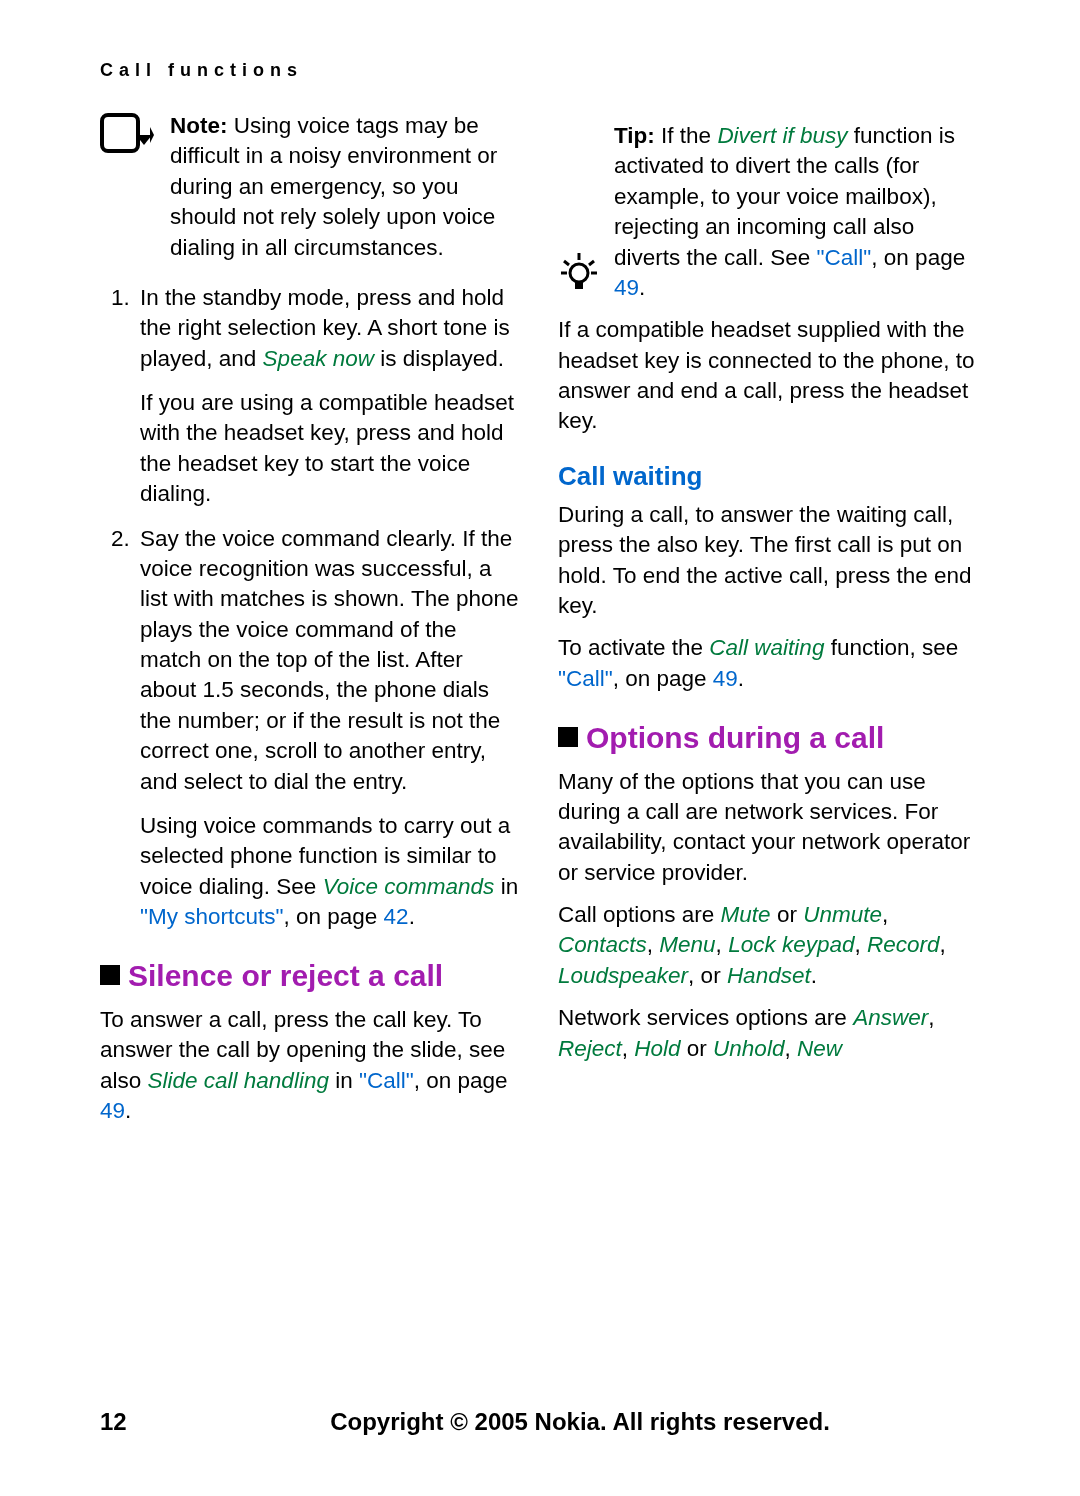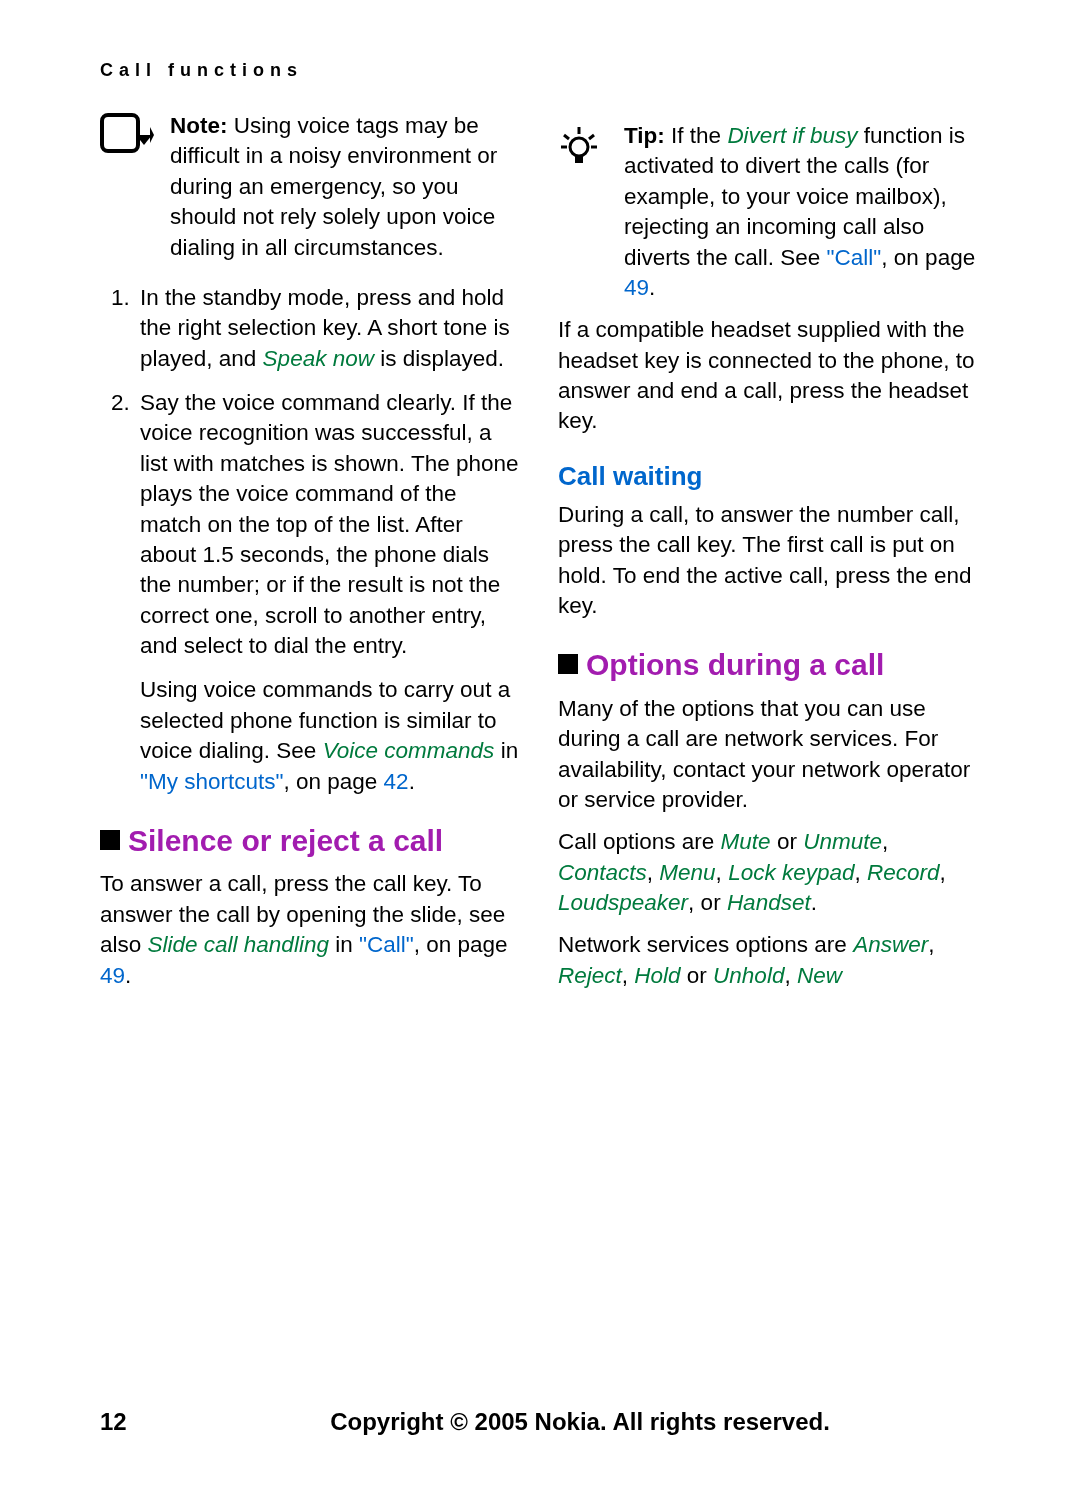--- a/index.html
+++ b/index.html
@@ -74,22 +74,23 @@
   }
   h2.subsection {
     color: #0066cc;
     font-size: 26px;
     margin: 22px 0 6px 0;
     font-weight: bold;
   }
   p { margin: 0 0 12px 0; }
   .tip-row {
     display: flex;
-    gap: 24px;
+    gap: 14px;
     margin: 10px 0 12px 0;
+    align-items: flex-end;
   }
   .tip-icon {
     flex-shrink: 0;
     width: 42px;
     margin-top: 2px;
   }
   .tip-text { flex: 1; }
   .footer {
     position: absolute;
     bottom: 60px;
@@ -121,20 +122,21 @@
           </svg>
         </div>
         <div class="note-text">
           <span class="bold">Note:</span><span> Using voice tags may be difficult in a noisy environment or during an emergency, so you should not rely solely upon voice dialing in all circumstances.</span>
         </div>
       </div>
 
       <ol>
         <li>
           <span>In the standby mode, press and hold the right selection key. A short tone is played, and </span><span class="green">Speak now</span><span> is displayed.</span>
+          <div class="li-sub">If you are using a compatible headset with the headset key, press and hold the headset key to start the voice dialing.</div>
         </li>
         <li>
           <span>Say the voice command clearly. If the voice recognition was successful, a list with matches is shown. The phone plays the voice command of the match on the top of the list. After about 1.5 seconds, the phone dials the number; or if the result is not the correct one, scroll to another entry, and select to dial the entry.</span>
           <div class="li-sub">
             <span>Using voice commands to carry out a selected phone function is similar to voice dialing. See </span><span class="green">Voice commands</span><span> in </span><span class="blue-link">"My shortcuts"</span><span>, on page </span><span class="blue-link">42</span><span>.</span>
           </div>
         </li>
       </ol>
 
       <h1 class="section"><span class="blk"></span><span>Silence or reject a call</span></h1>
@@ -158,21 +160,24 @@
           </svg>
         </div>
         <div class="tip-text">
           <span class="bold">Tip:</span><span> If the </span><span class="green">Divert if busy</span><span> function is activated to divert the calls (for example, to your voice mailbox), rejecting an incoming call also diverts the call. See </span><span class="blue-link">"Call"</span><span>, on page </span><span class="blue-link">49</span><span>.</span>
         </div>
       </div>
 
       <p>If a compatible headset supplied with the headset key is connected to the phone, to answer and end a call, press the headset key.</p>
 
       <h2 class="subsection">Call waiting</h2>
-      <p>During a call, to answer the number call, press the call key. The first call is put on hold. To end the active call, press the end key.</p>
+      <p>During a call, to answer the waiting call, press the also key. The first call is put on hold. To end the active call, press the end key.</p>
+      <p>
+        <span>To activate the </span><span class="green">Call waiting</span><span> function, see </span><span class="blue-link">"Call"</span><span>, on page </span><span class="blue-link">49</span><span>.</span>
+      </p>
 
       <h1 class="section"><span class="blk"></span><span>Options during a call</span></h1>
       <p>Many of the options that you can use during a call are network services. For availability, contact your network operator or service provider.</p>
       <p>
         <span>Call options are </span><span class="green">Mute</span><span> or </span><span class="green">Unmute</span><span>, </span><span class="green">Contacts</span><span>, </span><span class="green">Menu</span><span>, </span><span class="green">Lock keypad</span><span>, </span><span class="green">Record</span><span>, </span><span class="green">Loudspeaker</span><span>, or </span><span class="green">Handset</span><span>.</span>
       </p>
       <p>
         <span>Network services options are </span><span class="green">Answer</span><span>, </span><span class="green">Reject</span><span>, </span><span class="green">Hold</span><span> or </span><span class="green">Unhold</span><span>, </span><span class="green">New</span>
       </p>
     </div>

